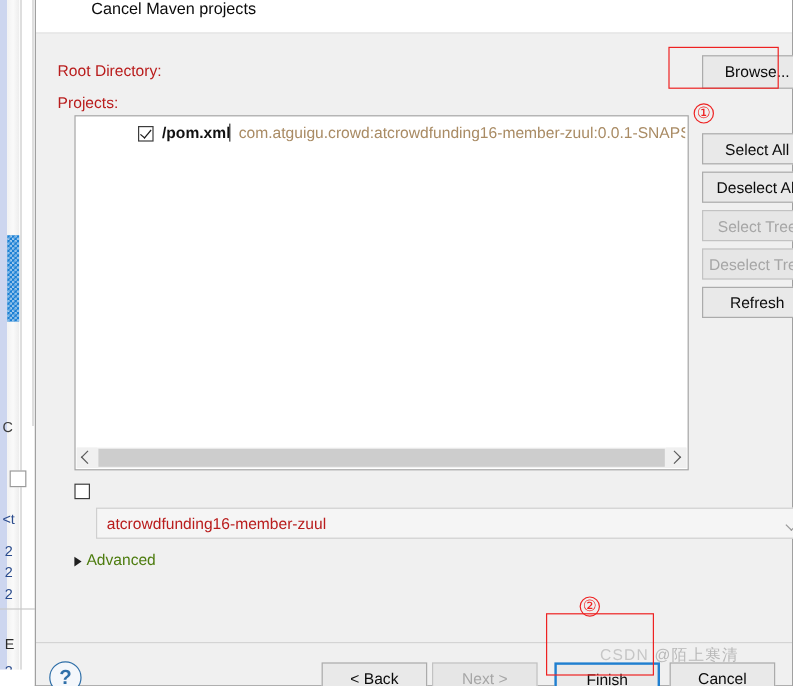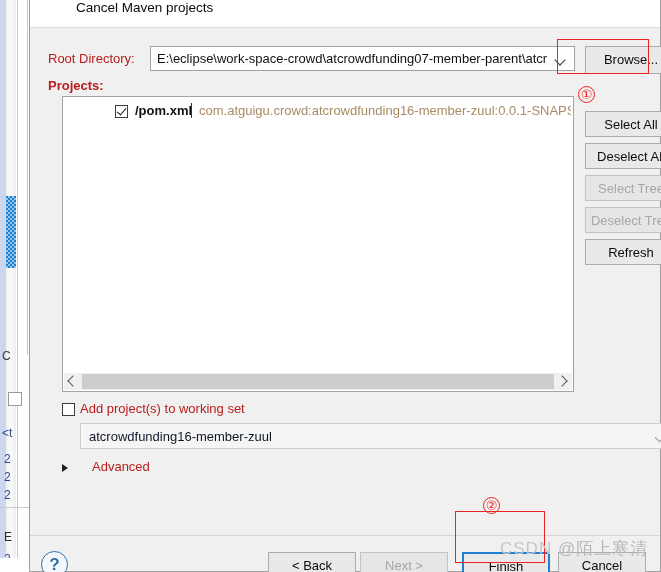--- a/index.html
+++ b/index.html
@@ -38,21 +38,21 @@
   .dlg-head{
     position:absolute;left:0;top:0;width:100%;height:46px;background:#ffffff;
     border-bottom:1px solid #dcdcdc;box-sizing:border-box;
   }
   .dlg-title{position:absolute;left:46px;top:18px;font-size:13.5px;color:#0b0b0b;}
   .dlg-body{position:absolute;left:0;top:46px;width:100%;bottom:0;}
 
   
   .lbl{position:absolute;font-size:13px;color:#b91c1c;white-space:nowrap;}
   #lbl-rootdir{left:18px;top:23px;}
-  #lbl-projects{left:18px;top:50px;font-weight:bold;}
+  #lbl-projects{left:18px;top:50px;}
 
   
   #rootdir-combo{
     position:absolute;left:120px;top:18px;width:425px;height:25px;
     background:#ffffff;border:1px solid #a3a3a3;box-sizing:border-box;
   }
   #rootdir-value{
     position:absolute;left:6px;top:4px;width:390px;height:17px;overflow:hidden;
     white-space:nowrap;font-size:13px;color:#111;
   }
@@ -108,30 +108,30 @@
   #btn-deselect-tree{left:555px;top:179px;width:92px;height:26px;}
   #btn-refresh{left:555px;top:211px;width:92px;height:26px;}
 
   
   #ws-chk{left:32px;top:375px;}
   #ws-label{left:50px;top:373px;}
   #ws-combo{
     position:absolute;left:50px;top:395px;width:597px;height:26px;
     background:#f5f5f5;border:1px solid #cfcfcf;box-sizing:border-box;
   }
-  #ws-value{position:absolute;left:8px;top:5px;font-size:13px;color:#0f172a;}
+  #ws-value{position:absolute;left:8px;top:5px;font-size:13px;color:#b91c1c;}
   #ws-arrow{position:absolute;right:9px;top:8px;width:11px;height:11px;}
   #ws-arrow:after{content:"";position:absolute;left:0;top:2px;width:6px;height:6px;
     border-left:1.3px solid #9a9a9a;border-bottom:1.3px solid #9a9a9a;transform:rotate(-45deg);}
 
   
   #advanced{position:absolute;left:32px;top:432px;}
   #adv-tri{position:absolute;left:0;top:4px;width:0;height:0;
     border-left:6px solid #1f1f1f;border-top:4.5px solid transparent;border-bottom:4.5px solid transparent;}
-  #adv-label{position:absolute;left:30px;top:-1px;font-size:13px;color:#b91c1c;}
+  #adv-label{position:absolute;left:10px;top:-1px;font-size:13px;color:#4d7c0f;}
 
   
   #footer-sep{position:absolute;left:0;top:507px;width:100%;height:1px;background:#d4d4d4;}
   #btn-help{position:absolute;left:11px;top:523px;width:27px;height:27px;border-radius:50%;
     border:1.6px solid #2f6fa8;background:#f4f7fb;color:#2f6fa8;font-size:17px;text-align:center;
     line-height:25px;font-weight:bold;box-sizing:border-box;}
   #btn-back{left:238px;top:524px;width:88px;height:26px;}
   #btn-next{left:330px;top:524px;width:88px;height:26px;}
   #btn-finish{left:432px;top:524px;width:88px;height:26px;border:2px solid #1f7fd0;}
   #btn-cancel{left:528px;top:524px;width:88px;height:26px;}
@@ -140,21 +140,21 @@
   .red-rect{position:absolute;border:1.6px solid #ee2222;box-sizing:border-box;}
   #red-browse{left:557px;top:39px;width:92px;height:35px;}
   #red-finish{left:455px;top:511px;width:90px;height:52px;}
   .circled{position:absolute;color:#ee2222;font-size:13px;text-align:center;
     width:17px;height:17px;line-height:15px;border:1.4px solid #ee2222;border-radius:50%;
     box-sizing:border-box;font-family:"DejaVu Sans",sans-serif;}
   #circ-1{left:578px;top:86px;}
   #circ-2{left:483px;top:497px;}
 
   
-  #watermark{position:absolute;left:500px;top:537px;font-size:17px;color:#c6c6c6;
+  #watermark{position:absolute;left:500px;top:537px;font-size:13px;color:#c6c6c6;
     white-space:nowrap;letter-spacing:1px;}
   #watermark .cn{color:#b8b8b8;}
 </style>
 </head>
 <body>
 
 <div id="bg">
   <div class="bg-left-strip"></div>
   <div class="bg-strip2"></div>
   <div class="bg-scroll-thumb"></div>
@@ -184,24 +184,20 @@
 <div id="dialog">
 
   <div class="dlg-head">
     <div class="dlg-title">Cancel Maven projects</div>
   </div>
 
   <div class="dlg-body">
 
     <div class="lbl" id="lbl-rootdir">Root Directory:</div>
 
-    <div id="rootdir-combo">
-      <div id="rootdir-value">E:\eclipse\work-space-crowd\atcrowdfunding07-member-parent\atcr</div>
-      <div id="rootdir-arrow"></div>
-    </div>
 
     <div class="btn" id="btn-browse">Browse...</div>
 
     <div class="lbl" id="lbl-projects">Projects:</div>
 
     <div id="projects-box">
       <div id="project-row">
         <div class="chk checked" id="project-chk"></div>
         <div id="project-name">/pom.xml</div>
         <div id="project-caret"></div>
@@ -219,21 +215,20 @@
       </div>
     </div>
 
     <div class="btn" id="btn-select-all">Select All</div>
     <div class="btn" id="btn-deselect-all">Deselect All</div>
     <div class="btn disabled" id="btn-select-tree">Select Tree</div>
     <div class="btn disabled" id="btn-deselect-tree">Deselect Tree</div>
     <div class="btn" id="btn-refresh">Refresh</div>
 
     <div class="chk" id="ws-chk"></div>
-    <div class="lbl" id="ws-label">Add project(s) to working set</div>
 
     <div id="ws-combo">
       <div id="ws-value">atcrowdfunding16-member-zuul</div>
       <div id="ws-arrow"></div>
     </div>
 
     <div id="advanced">
       <div id="adv-tri"></div>
       <div id="adv-label">Advanced</div>
     </div>

